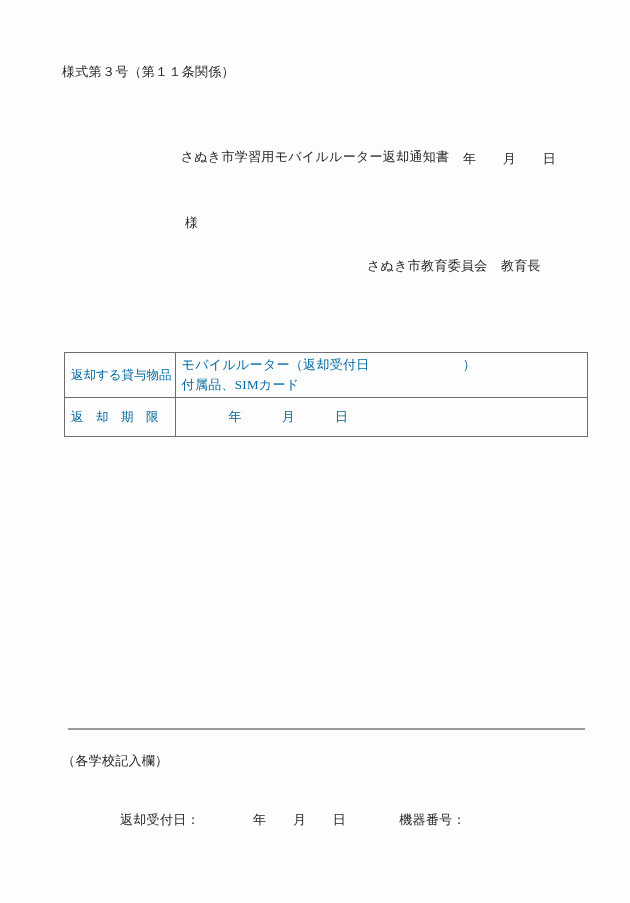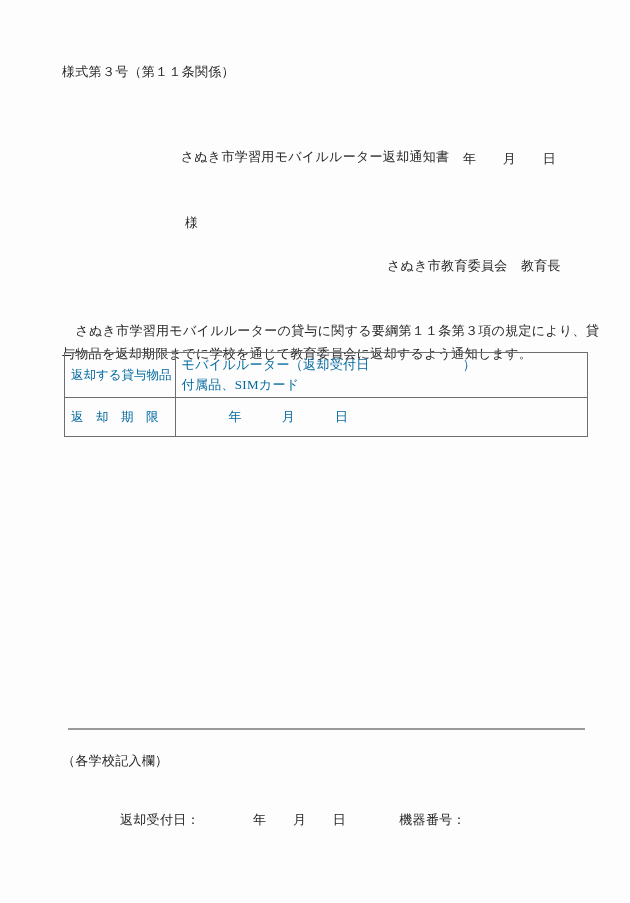--- a/index.html
+++ b/index.html
@@ -18,21 +18,21 @@
   .abs { position: absolute; white-space: nowrap; }
 
   .form-number { left: 62px; top: 63px; }
 
   .doc-title { left: 0; right: 0; top: 112px; text-align: center; margin-top: 36px; }
 
   .issue-date { right: 74px; top: 150px; }
 
   .addressee { left: 185px; top: 214px; }
 
-  .sender { left: 387px; top: 257px; }
+  .sender { left: 367px; top: 257px; }
 
   .body-para { left: 62px; top: 319px; line-height: 23px; }
   .body-para div { white-space: nowrap; }
 
   table.form-table {
     position: absolute;
     left: 64px;
     top: 352px;
     width: 524px;
     border-collapse: collapse;
@@ -80,24 +80,20 @@
   <div class="abs form-number">様式第３号（第１１条関係）</div>
 
   <div class="abs doc-title">さぬき市学習用モバイルルーター返却通知書</div>
 
   <div class="abs issue-date">年　　月　　日</div>
 
   <div class="abs addressee">様</div>
 
   <div class="abs sender">さぬき市教育委員会　教育長</div>
 
-  <div class="abs body-para">
-    <div>　さぬき市学習用モバイルルーターの貸与に関する要綱第１１条第３項の規定により、貸</div>
-    <div>与物品を返却期限までに学校を通じて教育委員会に返却するよう通知します。</div>
-  </div>
 
   <table class="form-table">
     <tbody>
       <tr class="row-items">
         <td class="cell-label">返却する貸与物品</td>
         <td class="cell-value">
           <div class="value-line">モバイルルーター（返却受付日　　　　　　　）</div>
           <div class="value-line">付属品、SIMカード</div>
         </td>
       </tr>

